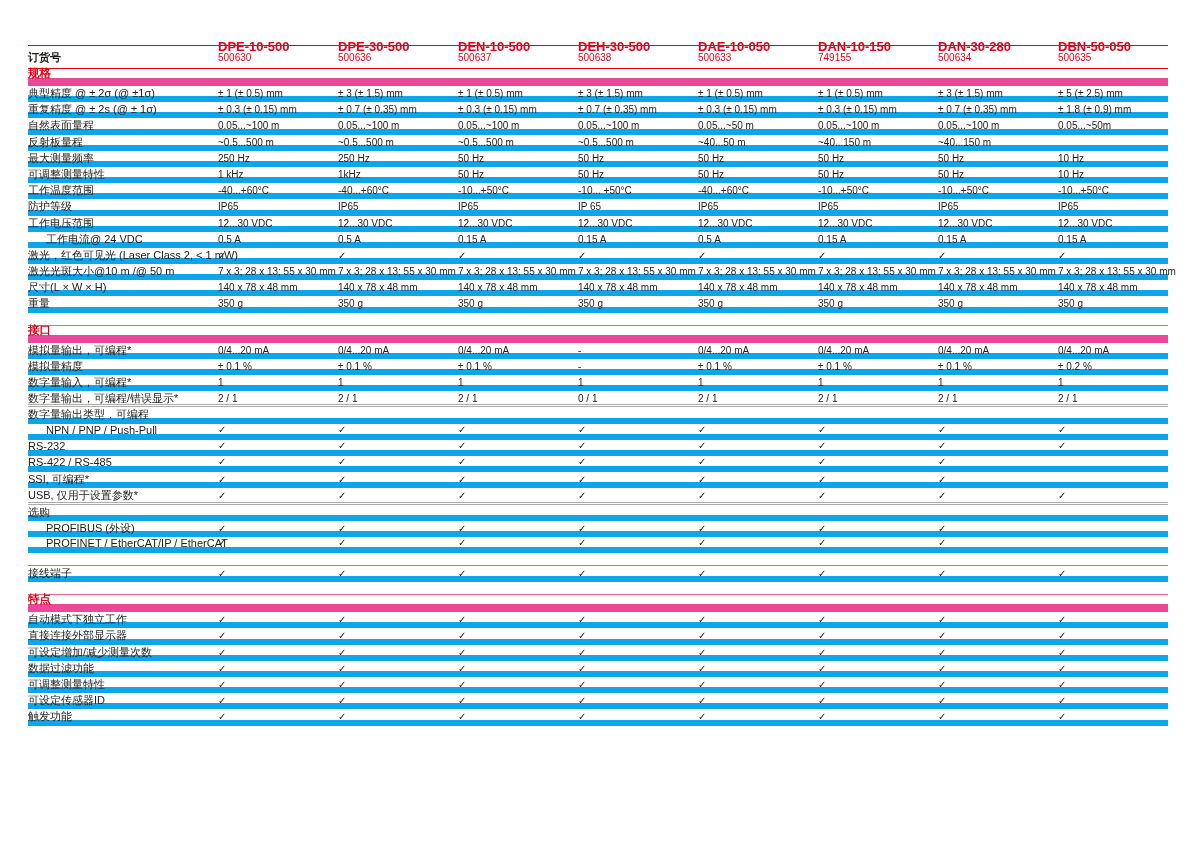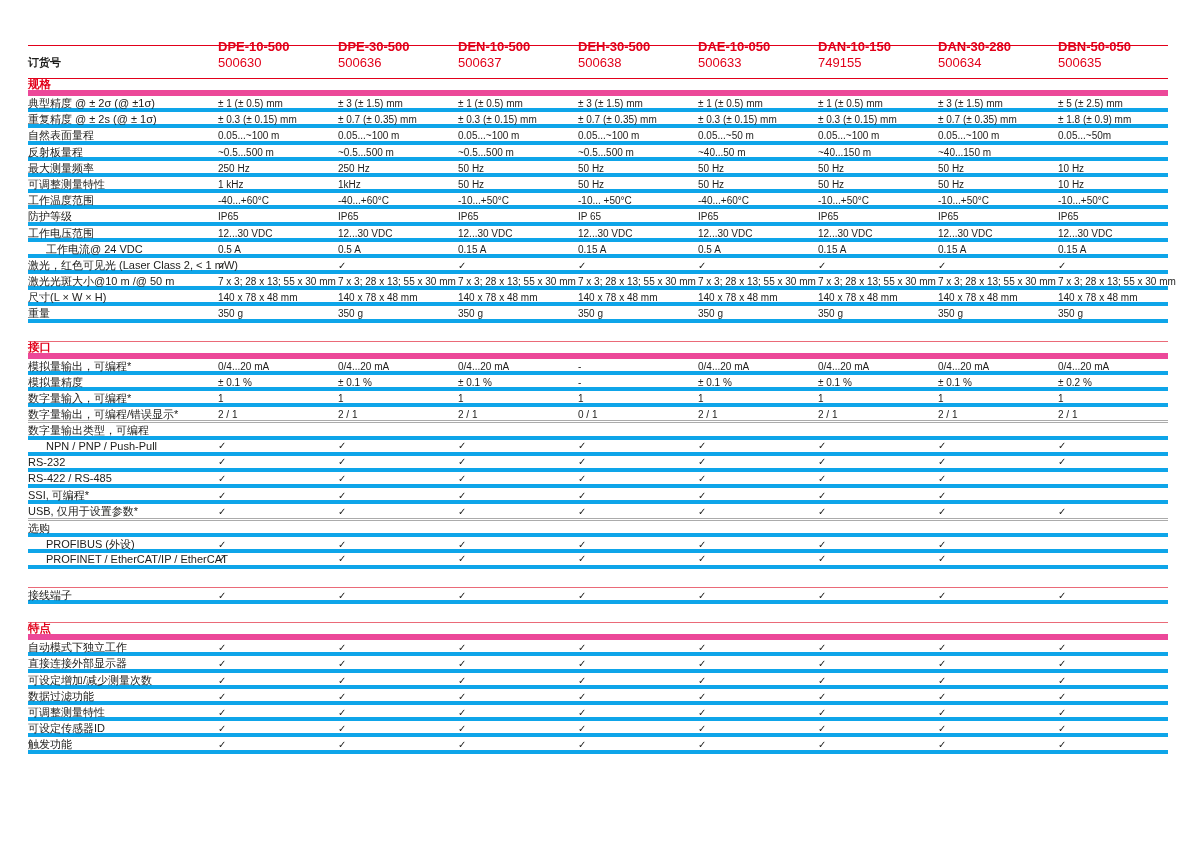--- a/index.html
+++ b/index.html
@@ -8,32 +8,32 @@
          position:relative; overflow:hidden; }
   .sheet { position:absolute; left:28px; top:27px; width:1140px; }
 
   .grid { display:grid; grid-template-columns:190px repeat(7,120px) 110px; align-items:center; }
 
   
   .model-row { height:18px; align-items:end; }
   .model { font-size:13px; font-weight:bold; color:#e2001a; white-space:nowrap; padding-bottom:2px;margin-top:12px; }
 
   
-  .order-row { height:34px; border-top:1px solid #e2001a; border-bottom:1px solid #e2001a; }
+  .order-row { height:24px; border-top:1px solid #e2001a; border-bottom:1px solid #e2001a; }
   .order-label { font-size:11px; font-weight:bold; color:#e2001a; }
-  .order { font-size:13px; color:#e2001a; }
+  .order { font-size:10px; color:#e2001a; }
 
   
   .section { width:100%; }
-  .section.gapped { margin-top:18px; border-top:1px solid #ea6a78; }
-  .title-row { height:17px; border-bottom:6px solid #ec4899; display:flex; align-items:center; }
+  .section.gapped { margin-top:12px; border-top:1px solid #ea6a78; }
+  .title-row { height:17px; border-bottom:8px solid #ec4899; display:flex; align-items:center; }
   .section-title { font-size:11.5px; font-weight:bold; color:#e2001a; }
 
   
-  .data-row { height:16.2px; border-bottom:4px solid #0ea5e9; }
+  .data-row { height:16.2px; border-bottom:6px solid #0ea5e9; }
   .data-row.strong { border-bottom:3px double #ababab; }
   .label { font-size:11px; color:#1d1d1b; white-space:nowrap; overflow:visible; }
   .label.indent { padding-left:18px; }
   .val { font-size:10px; color:#1d1d1b; white-space:nowrap; overflow:visible; }
   .val.check { font-size:10px; font-weight:bold; }
 </style>
 </head>
 <body>
 
 <div class="sheet" id="sheet">

